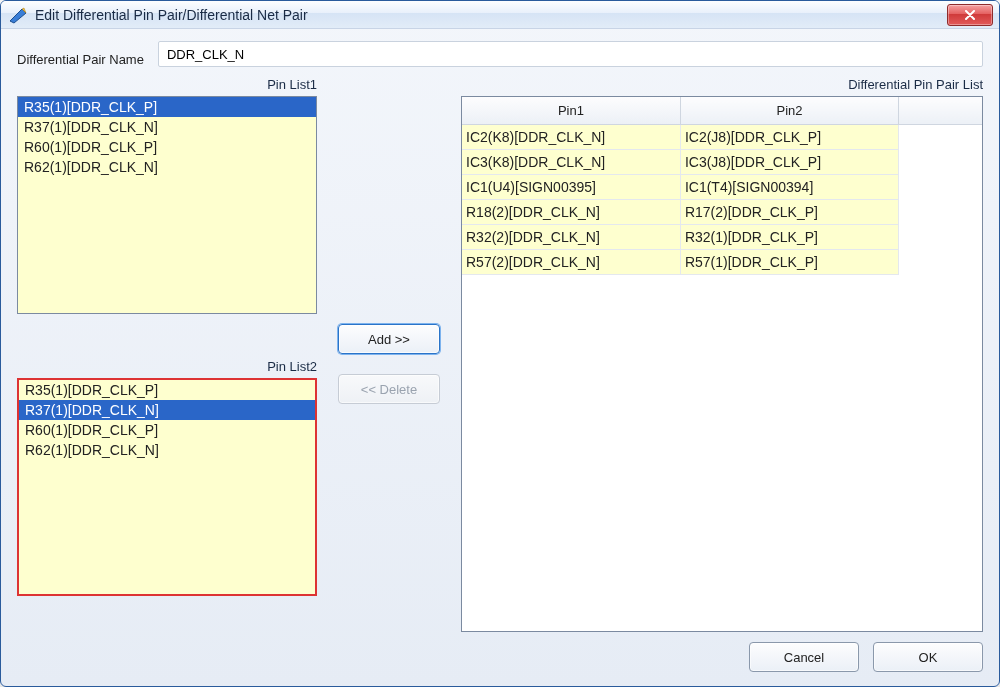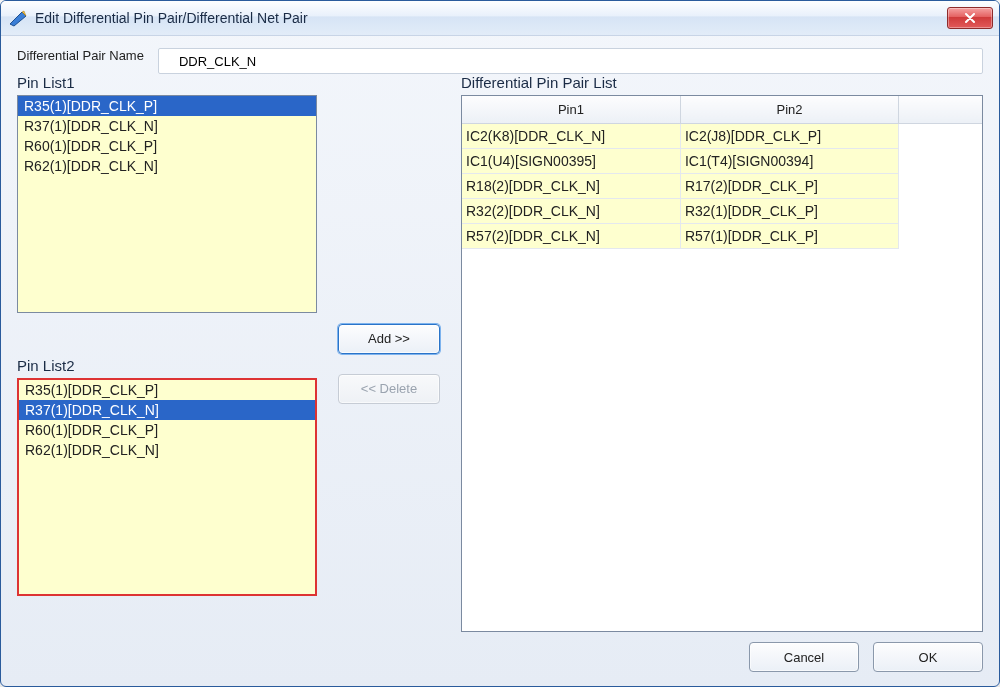--- a/index.html
+++ b/index.html
@@ -7,60 +7,60 @@
   .window {
     width:1000px; height:687px;
     background: linear-gradient(to bottom, #f3f6fb 0%, #e6ecf5 100%);
     border:1px solid #2a5b9c;
     border-radius:6px;
     box-shadow:0 8px 32px rgba(0,0,0,.25);
     display:flex; flex-direction:column;
     overflow:hidden;
   }
   .titlebar {
-    height:35px;
+    height:28px;
     background: linear-gradient(to bottom, #fdfeff 0%, #e8f0fb 45%, #d6e4f5 46%, #e2ecf8 100%);
     border-bottom:1px solid #c8d4e6;
     display:flex; align-items:center;
     padding:0 6px 0 8px;
     gap:8px;
   }
   .titlebar .app-icon { width:18px; height:18px; display:flex; align-items:center; justify-content:center; }
   .titlebar .title { flex:1; font-size:14px; color:#1a2b45; }
   .titlebar .close-btn {
     width:46px; height:22px;
     background: linear-gradient(to bottom, #f5a1a1 0%, #e46060 45%, #cf3a3a 46%, #e25a5a 100%);
     border:1px solid #8e2b2b; border-radius:3px;
     display:flex; align-items:center; justify-content:center;
     box-shadow: inset 0 0 0 1px rgba(255,255,255,.35);
   }
   .titlebar .close-btn svg { display:block; }
   .body {
     flex:1; padding:12px 16px 14px 16px;
     display:flex; flex-direction:column;
   }
-  .name-row { display:flex; align-items:flex-start; gap:14px; margin-bottom:0; }
+  .name-row { display:flex; align-items:flex-end; gap:14px; margin-bottom:10px; }
   .name-row label { }
   .name-row .name-input {
-    flex:1; height:26px; padding:2px 20px;
+    flex:1; height:26px; padding:2px 8px;
     background:#fff; border:1px solid #c9d2de; border-radius:2px;
     font-family:inherit; font-size:13px;
   }
   .main {
     flex:1; display:grid;
     grid-template-columns: 300px 120px 1fr;
     grid-template-rows: auto 1fr auto 1fr;
     grid-template-areas:
       "l1lbl  .       rlbl"
       "l1     btns    rpane"
       "l2lbl  btns    rpane"
       "l2     btns    rpane";
     column-gap:12px;
   }
-  .sec-label { font-size:15px; color:#1a2b45; margin-bottom:4px; }
+  .sec-label { font-size:13px; color:#1a2b45; margin-bottom:4px;text-align:right; }
   .l1lbl{grid-area:l1lbl;} .l1{grid-area:l1;} .l2lbl{grid-area:l2lbl; margin-top:8px;} .l2{grid-area:l2;}
   .rlbl{grid-area:rlbl;} .rpane{grid-area:rpane;}
   .listbox {
     background:#feffcf;
     border:1px solid #7b8aa0;
     width:300px; height:218px;
     overflow:auto;
     font-size:14px;
   }
   .listbox.red-border { border:2px solid #d33; }
@@ -173,20 +173,25 @@
                 <th class="spacer"></th>
               </tr>
             </thead>
             <tbody id="pair-tbody">
                 <tr>
                   <td>IC2(K8)[DDR_CLK_N]</td>
                   <td>IC2(J8)[DDR_CLK_P]</td>
                   <td class="spacer"></td>
                 </tr>
                 <tr>
+                  <td>IC3(K8)[DDR_CLK_N]</td>
+                  <td>IC3(J8)[DDR_CLK_P]</td>
+                  <td class="spacer"></td>
+                </tr>
+                <tr>
                   <td>IC1(U4)[SIGN00395]</td>
                   <td>IC1(T4)[SIGN00394]</td>
                   <td class="spacer"></td>
                 </tr>
                 <tr>
                   <td>R18(2)[DDR_CLK_N]</td>
                   <td>R17(2)[DDR_CLK_P]</td>
                   <td class="spacer"></td>
                 </tr>
                 <tr>

